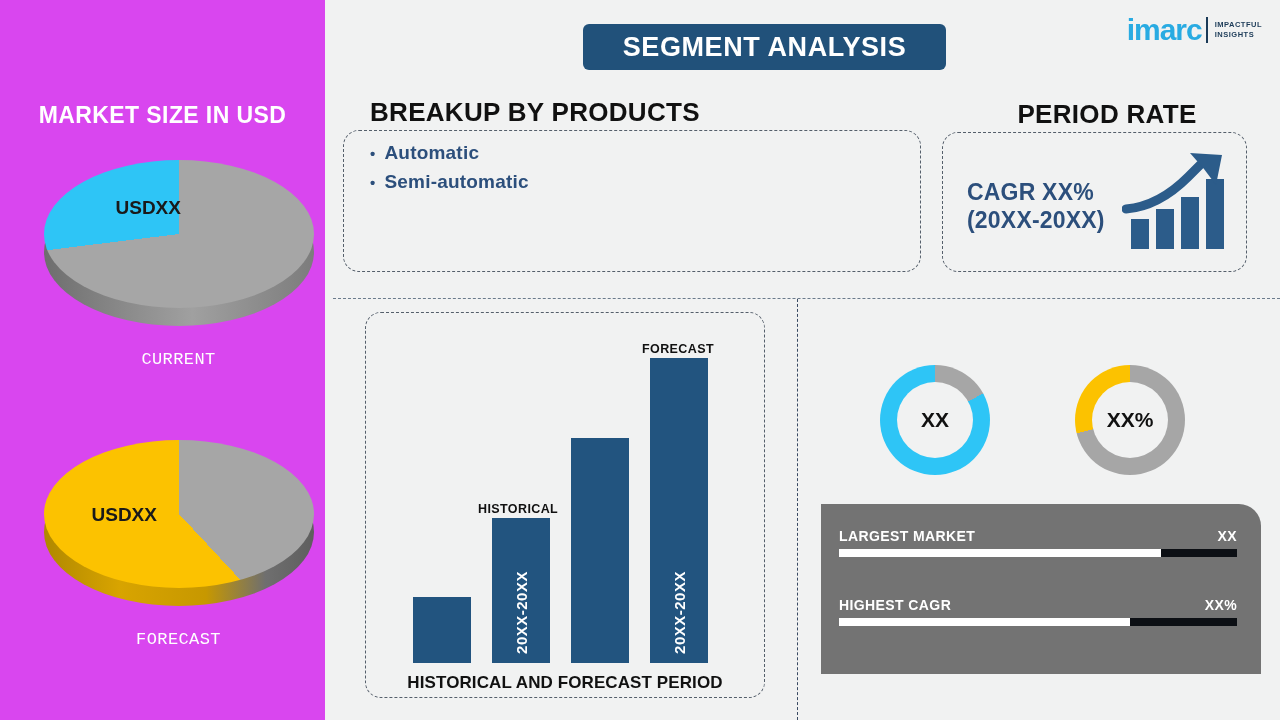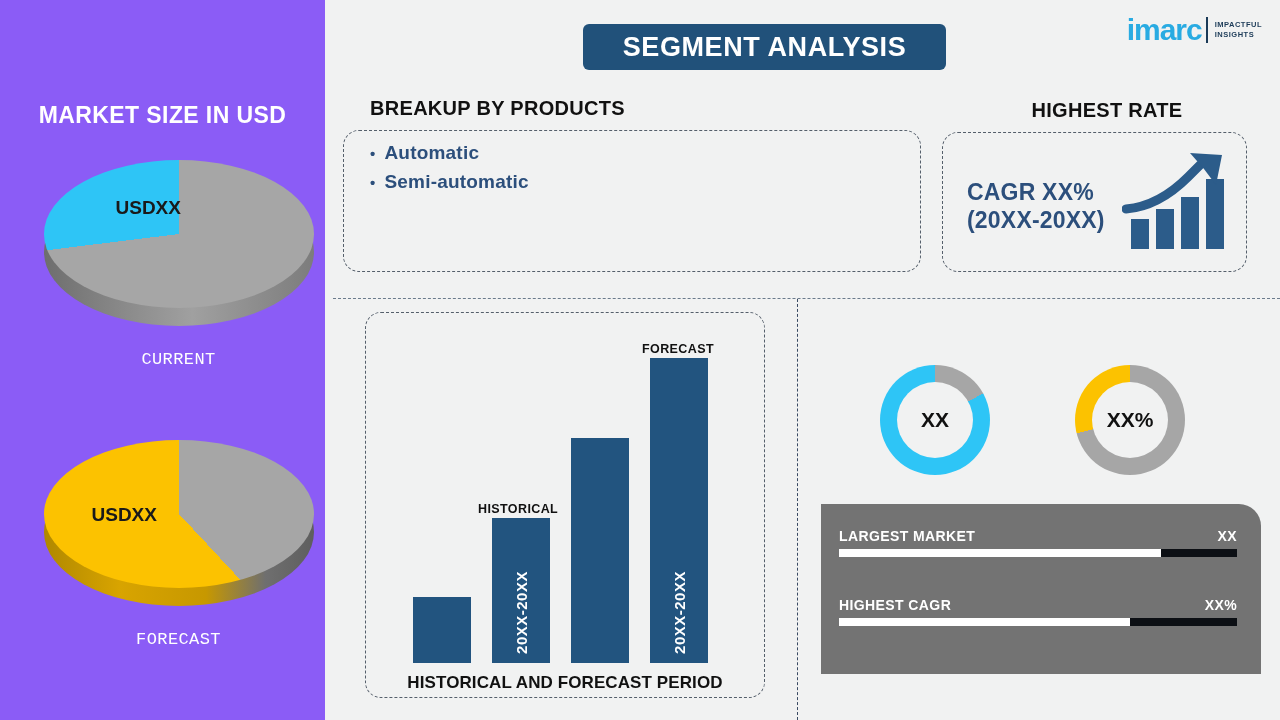--- a/index.html
+++ b/index.html
@@ -6,21 +6,21 @@
   html,body { width:1280px; height:720px; overflow:hidden; }
   body {
     font-family:"Liberation Sans", sans-serif;
     background:#f1f2f2;
     position:relative;
   }
 
   
   #sidebar {
     position:absolute; left:0; top:0; width:325px; height:720px;
-    background:#8b5cf6;
+    background:#d946ef;
   }
   #sidebar-title {
     position:absolute; top:102px; left:0; width:325px;
     text-align:center; color:#ffffff;
     font-size:23px; font-weight:bold; letter-spacing:.4px;
   }
   .pie-wrap { position:absolute; left:16px; width:325px; }
   #pie-current  { top:160px; }
   #pie-forecast { top:440px; }
   .pie-stage { position:relative; width:270px; height:180px; margin:0 auto; }
@@ -60,21 +60,21 @@
   #logo-tag { display:flex; flex-direction:column; justify-content:center; }
   #logo-tag span { font-size:7.5px; font-weight:bold; color:#1b3a57; letter-spacing:.5px; line-height:1.35; }
 
   
   #hdiv { position:absolute; left:8px; top:298px; width:947px; height:0;
           border-top:1.5px dashed #6b7b8c; }
   #vdiv { position:absolute; left:472px; top:299px; width:0; height:421px;
           border-left:1.5px dashed #3a4a63; }
 
   
-  .sec-head { position:absolute; font-size:20px; font-weight:bold; color:#111; letter-spacing:.3px; }
+  .sec-head { position:absolute; font-size:26px; font-weight:bold; color:#111; letter-spacing:.3px; }
   #head-products { left:45px; top:97px; }
   #head-growth   { left:617px; top:99px; width:330px; text-align:center; }
 
   
   .dashed-box {
     position:absolute; border:1.6px dashed #555f6b; border-radius:16px;
     background:#f1f2f2;
   }
   #box-products { left:18px; top:130px; width:578px; height:142px; }
   #box-growth   { left:617px; top:132px; width:305px; height:140px; }
@@ -187,21 +187,21 @@
         <span class="bullet-dot">•</span>
         <span>Automatic</span>
       </div>
       <div class="bullet-item">
         <span class="bullet-dot">•</span>
         <span>Semi-automatic</span>
       </div>
     </div>
   </div>
 
-  <div class="sec-head" id="head-growth">HIGHEST RATE</div>
+  <div class="sec-head" id="head-growth">PERIOD RATE</div>
   <div class="dashed-box" id="box-growth">
     <div id="cagr-text">
       <div>CAGR XX%</div>
       <div>(20XX-20XX)</div>
     </div>
     <div id="growth-icon">
       <svg viewBox="0 0 110 110" width="110" height="110" aria-hidden="true">
         <rect x="9" y="72" width="18" height="30" fill="#2c5c8a"></rect>
         <rect x="34" y="62" width="18" height="40" fill="#2c5c8a"></rect>
         <rect x="59" y="50" width="18" height="52" fill="#2c5c8a"></rect>

